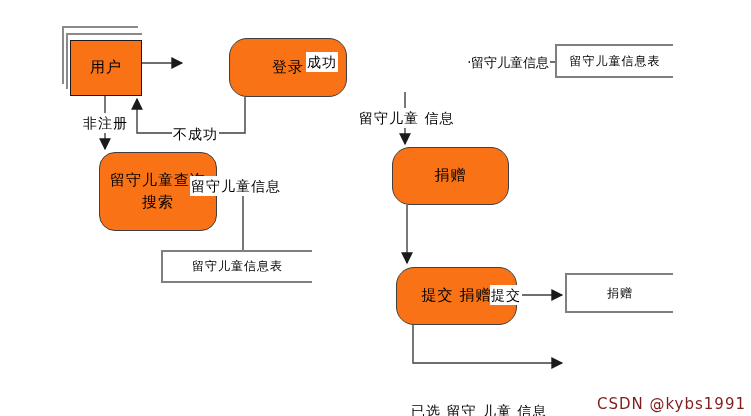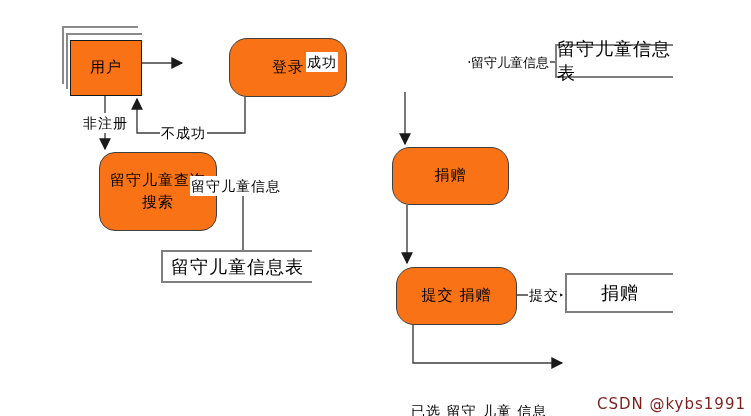--- a/index.html
+++ b/index.html
@@ -6,21 +6,21 @@
   body{font-family:"DejaVu Sans","Liberation Sans",sans-serif;}
   .canvas{position:relative;width:751px;height:416px;background:#ffffff;overflow:hidden;}
   svg.edges{position:absolute;left:0;top:0;pointer-events:none;}
   .node{position:absolute;display:flex;align-items:center;justify-content:center;
         text-align:center;background:#f97316;color:#000;font-size:15px;line-height:1.45;
         box-sizing:border-box;letter-spacing:1px;}
   .process{border:1.4px solid #3f3f3f;border-radius:18px;margin-left:44px;}
   .entity{border:1.6px solid #1a1a1a;}
   .frame{position:absolute;box-sizing:border-box;border-top:2px solid #8a8a8a;border-left:2px solid #8a8a8a;background:transparent;}
   .store{position:absolute;display:flex;align-items:center;justify-content:center;
-         box-sizing:border-box;background:#ffffff;color:#000;font-size:18px;letter-spacing:1px;
+         box-sizing:border-box;background:#ffffff;color:#000;font-size:12px;letter-spacing:1px;
          border-top:2px solid #7f7f7f;border-bottom:2px solid #7f7f7f;border-left:2px solid #7f7f7f;border-right:none;}
   .edge-label{position:absolute;background:#ffffff;color:#000;font-size:14px;line-height:20px;
               white-space:nowrap;letter-spacing:1px;padding:0 1px;text-align:right;}
   .small{font-size:13px;letter-spacing:0;}
   .watermark{position:absolute;right:5px;bottom:3px;color:#7f1d1d;font-size:15px;letter-spacing:1px;}
 </style>
 </head>
 <body>
 
 <div class="canvas">
@@ -76,28 +76,29 @@
     <span>留守儿童信息表</span>
   </div>
 
   <div class="store" style="left:565px;top:273px;width:108px;height:40px;">
     <span>捐赠</span>
   </div>
 
 
   <div class="edge-label" style="left:306px;top:52px;">成功</div>
 
-  <div class="edge-label" style="left:160px;top:124px;font-family:Liberation Serif, serif;">不成功</div>
+  <div class="edge-label" style="left:172px;top:124px;">不成功</div>
 
   <div class="edge-label" style="left:82px;top:113px;">非注册</div>
 
   <div class="edge-label small" style="left:470px;top:53px;">留守儿童信息</div>
 
+  <div class="edge-label" style="left:358px;top:108px;">留守儿童 信息</div>
 
   <div class="edge-label" style="left:190px;top:176px;">留守儿童信息</div>
 
-  <div class="edge-label" style="left:528px;top:285px;">提交</div>
+  <div class="edge-label" style="left:490px;top:285px;">提交</div>
 
   <div class="edge-label" style="left:410px;top:353px;margin-top:48px;">已选 留守 儿童 信息</div>
 
   <div class="watermark">CSDN @kybs1991</div>
 
 </div>
 
 </body></html>

